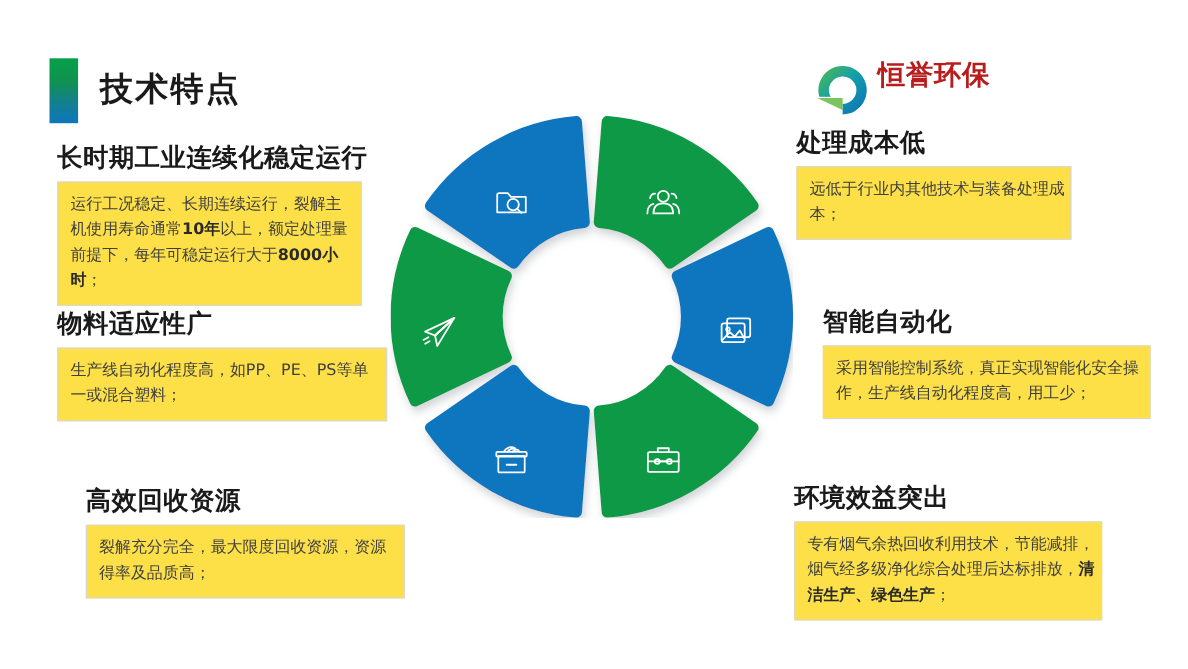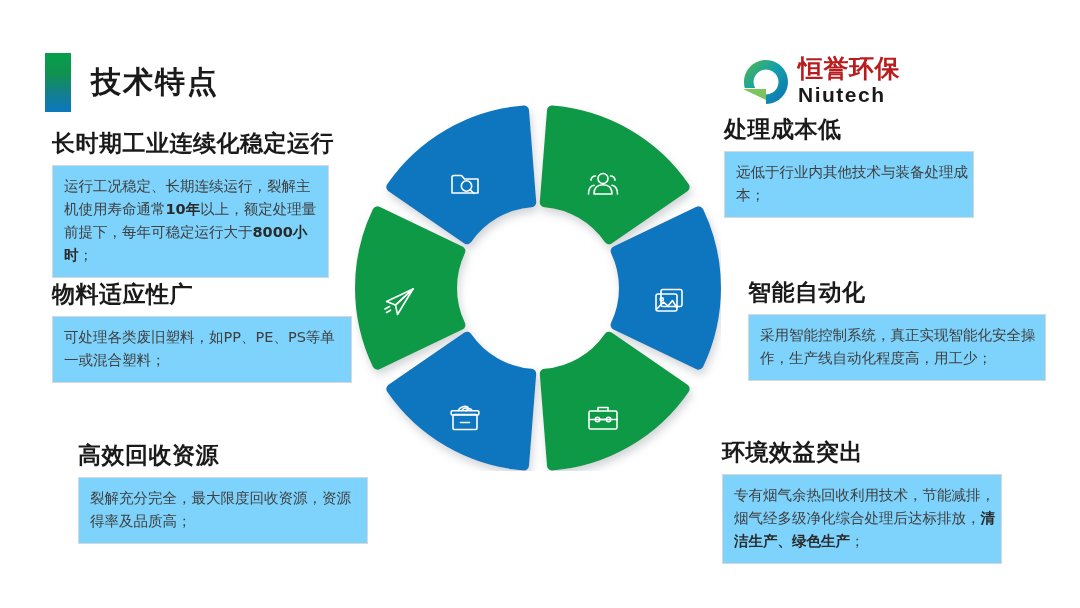--- a/index.html
+++ b/index.html
@@ -89,21 +89,21 @@
     font-size: 23px;
     font-weight: bold;
     color: #1a1a1a;
     letter-spacing: 0.5px;
     line-height: 30px;
     margin-bottom: 7px;
     white-space: nowrap;
   }
   .feature-body {
     border: 1px solid #d8d8d8;
-    background: #7dd3fc;
+    background: #fde047;
     box-sizing: border-box;
     padding: 9px 4px 10px 11px;
     font-size: 14.5px;
     line-height: 23px;
     color: #404040;
     font-family: "DejaVu Sans", "Liberation Sans", sans-serif;
   }
   .feature-body b { font-weight: bold; color: #2a2a2a; }
 
   #feat-longrun { left: 52px; top: 128px; width: 277px; }
@@ -148,33 +148,32 @@
             <stop offset="100%" stop-color="#0c6fb8"></stop>
           </linearGradient>
         </defs>
         <path d="M26 4 A22 22 0 1 1 25.9 4 Z M26 13.5 A12.5 12.5 0 1 0 26.1 13.5 Z" fill="url(#ringgrad)" fill-rule="evenodd"></path>
         <rect x="0" y="32" width="26" height="22" fill="#ffffff"></rect>
         <path d="M3 33 L26 33 L26 44 Z" fill="#6cbf4a" opacity="0.9"></path>
       </svg>
     </div>
     <div id="logo-text">
       <div id="logo-cn">恒誉环保</div>
-      <div id="logo-en">Niutech</div>
     </div>
   </div>
 </div>
 
 <div class="feature" id="feat-longrun">
   <div class="feature-title">长时期工业连续化稳定运行</div>
   <div class="feature-body"><span>运行工况稳定、长期连续运行，裂解主机使用寿命通常</span><b>10年</b><span>以上，额定处理量前提下，每年可稳定运行大于</span><b>8000小时</b><span>；</span></div>
 </div>
 
 <div class="feature" id="feat-material">
   <div class="feature-title">物料适应性广</div>
-  <div class="feature-body"><span>可处理各类废旧塑料，如PP、PE、PS等单一或混合塑料；</span></div>
+  <div class="feature-body"><span>生产线自动化程度高，如PP、PE、PS等单一或混合塑料；</span></div>
 </div>
 
 <div class="feature" id="feat-recovery">
   <div class="feature-title">高效回收资源</div>
   <div class="feature-body"><span>裂解充分完全，最大限度回收资源，资源得率及品质高；</span></div>
 </div>
 
 <div class="feature" id="feat-cost">
   <div class="feature-title">处理成本低</div>
   <div class="feature-body"><span>远低于行业内其他技术与装备处理成本；</span></div>

